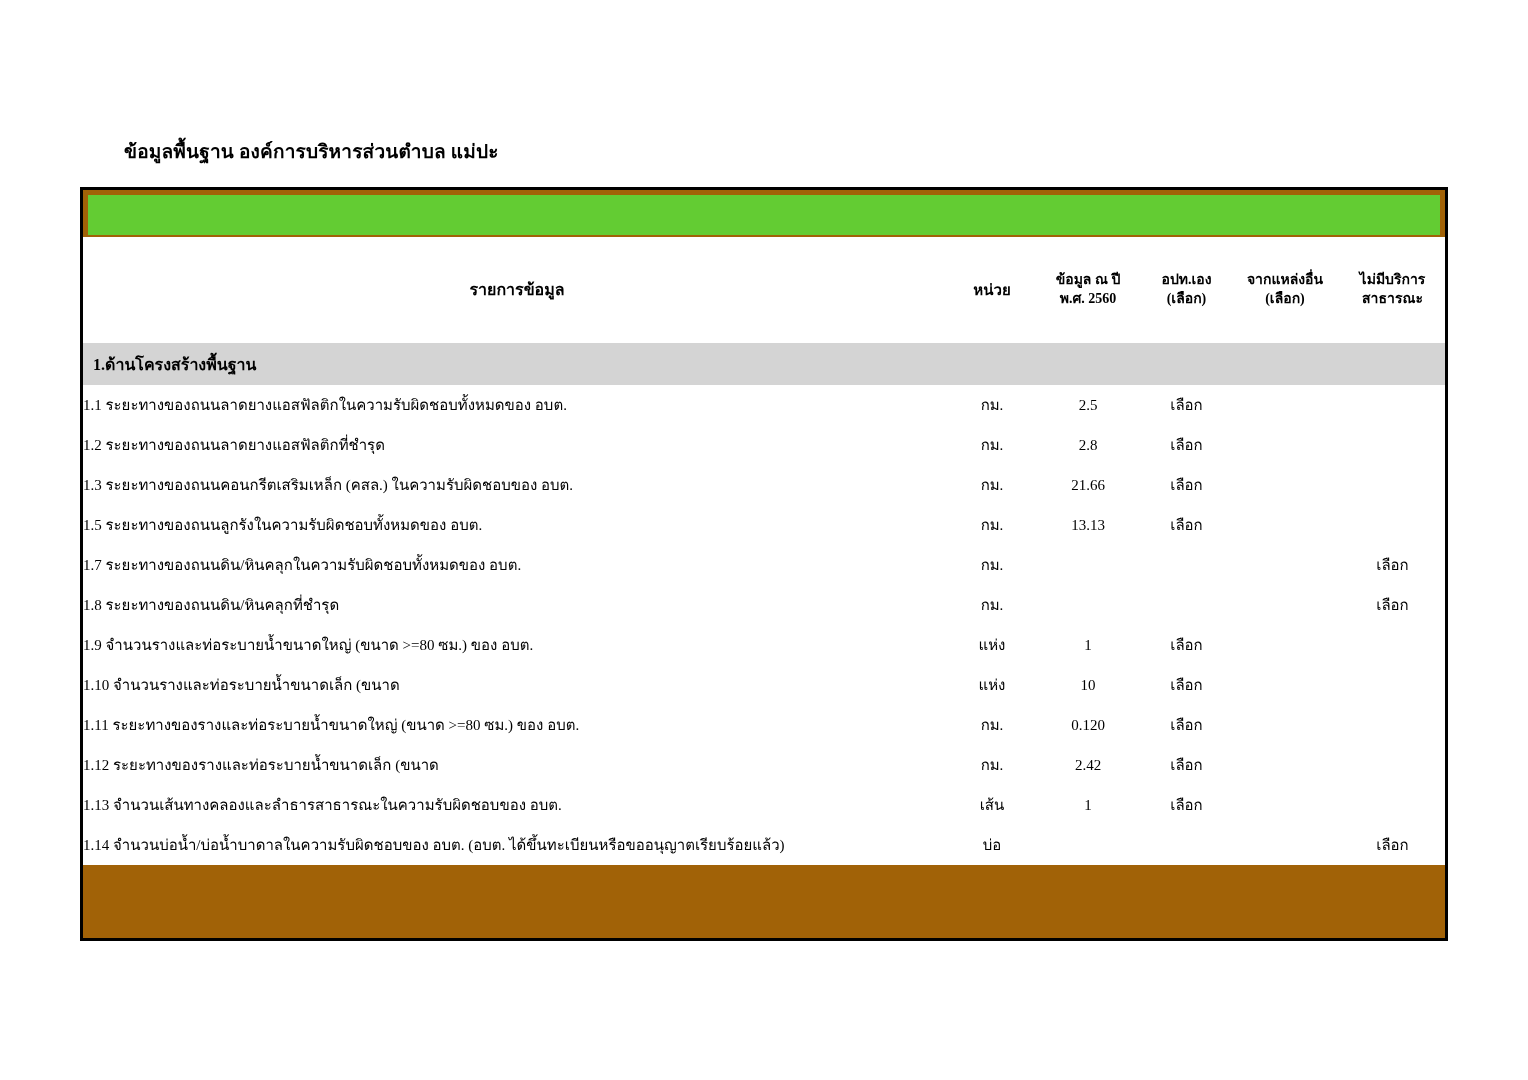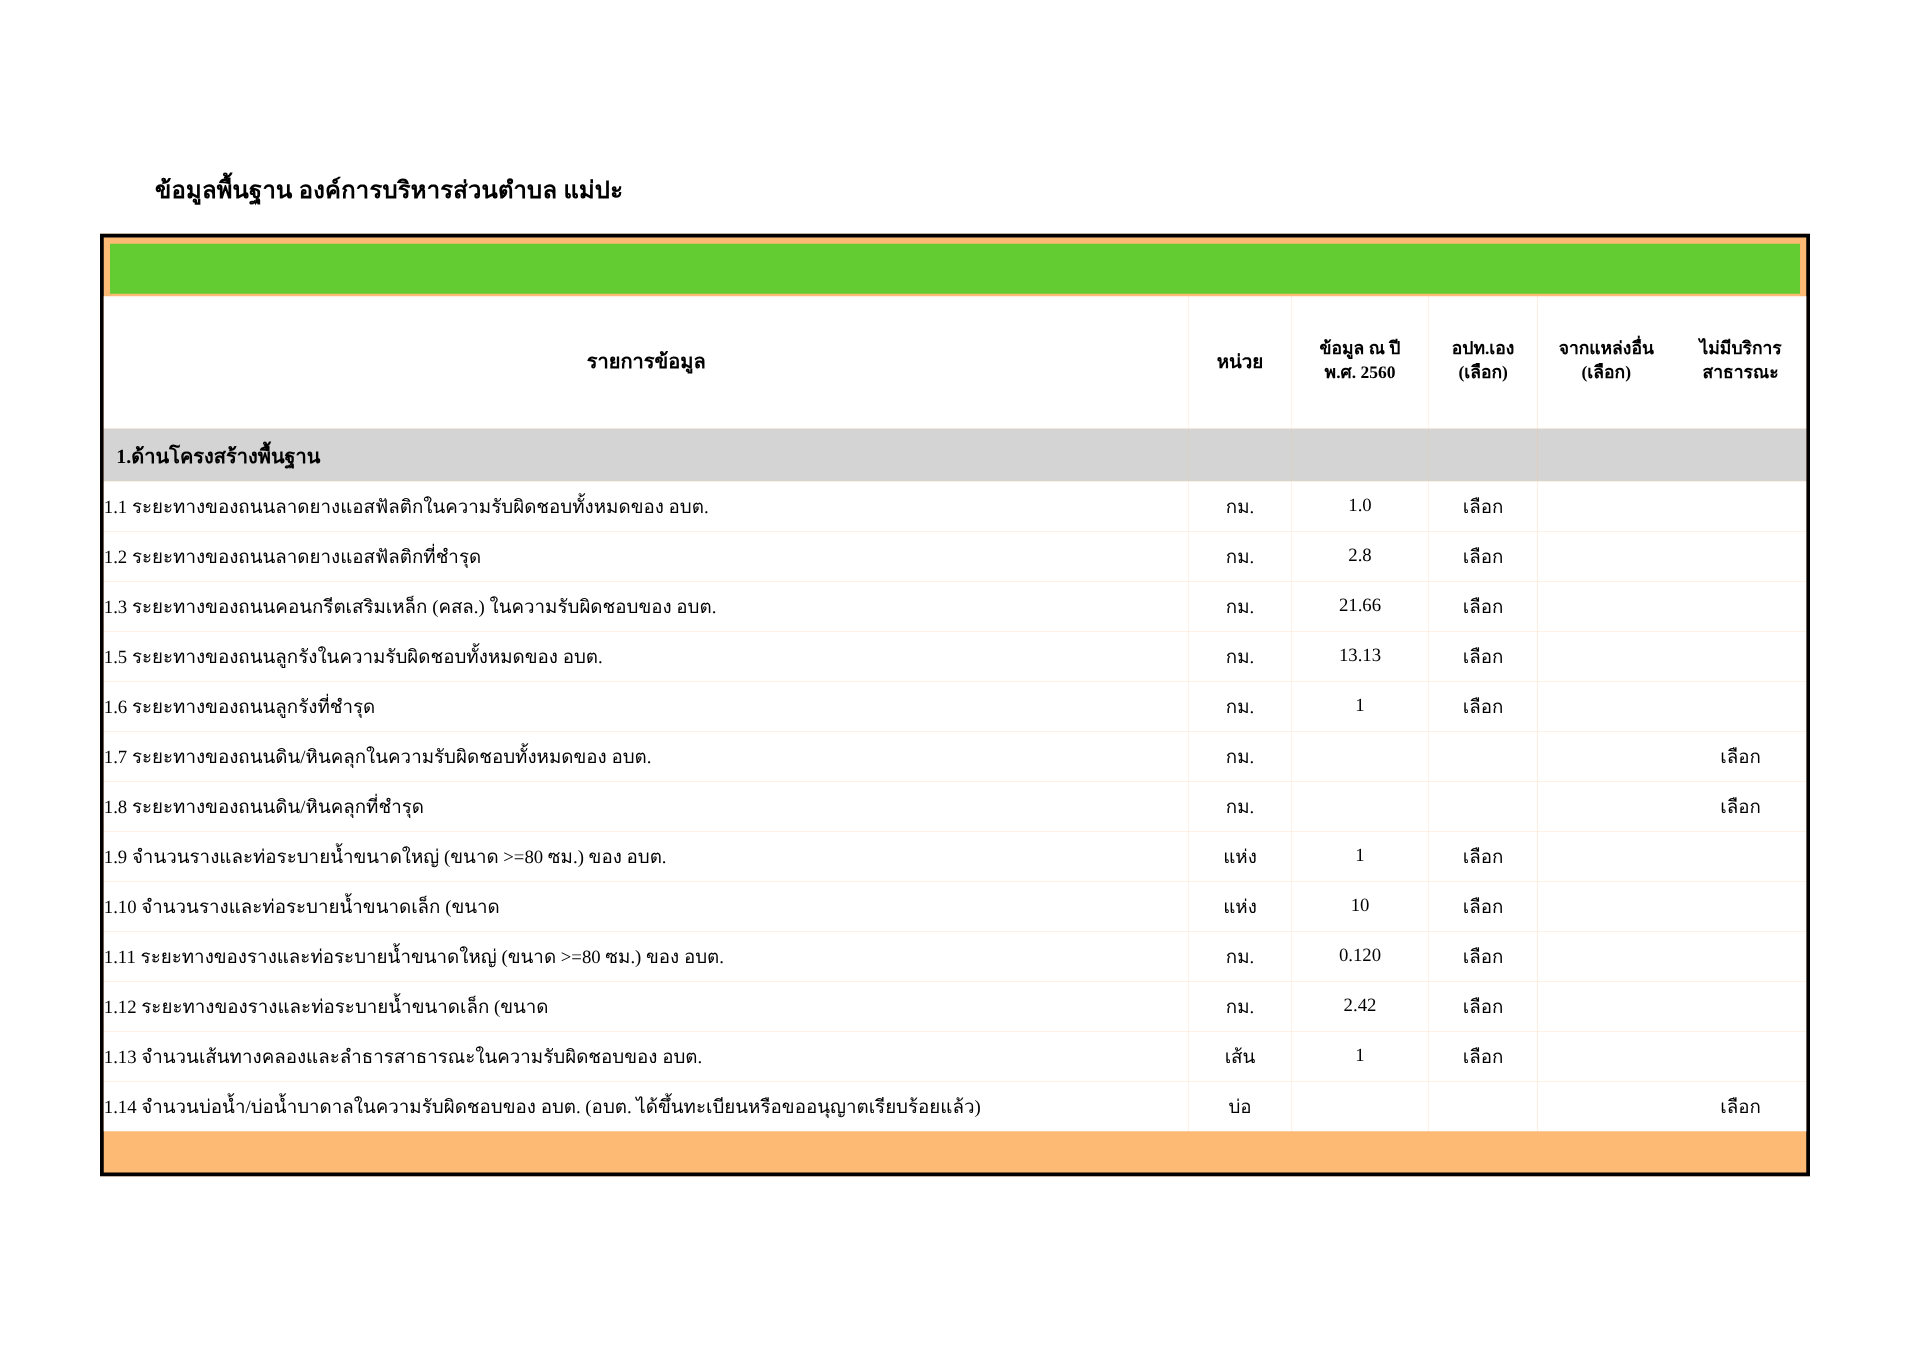--- a/index.html
+++ b/index.html
@@ -27,21 +27,21 @@
   }
 
   .table-frame {
     position: absolute;
     left: 80px;
     top: 187px;
     width: 1368px;
     height: 754px;
     border: 3px solid #000000;
     box-sizing: border-box;
-    background: #fdba74;
+    background: #a16207;
   }
 
   .green-bar {
     position: absolute;
     left: 5px;
     top: 5px;
     width: 1352px;
     height: 40px;
     background: #63cc33;
   }
@@ -178,21 +178,21 @@
           <td class="sec-label">1.ด้านโครงสร้างพื้นฐาน</td>
           <td></td>
           <td></td>
           <td></td>
           <td></td>
           <td></td>
         </tr>
         <tr class="data-row">
           <td class="c-item">1.1 ระยะทางของถนนลาดยางแอสฟัลติกในความรับผิดชอบทั้งหมดของ อบต.</td>
           <td class="c-unit">กม.</td>
-          <td class="c-value num">1.0</td>
+          <td class="c-value num">2.5</td>
           <td class="c-self">เลือก</td>
           <td class="c-other"></td>
           <td class="c-none"></td>
         </tr>
         <tr class="data-row">
           <td class="c-item">1.2 ระยะทางของถนนลาดยางแอสฟัลติกที่ชำรุด</td>
           <td class="c-unit">กม.</td>
           <td class="c-value num">2.8</td>
           <td class="c-self">เลือก</td>
           <td class="c-other"></td>
@@ -203,28 +203,20 @@
           <td class="c-unit">กม.</td>
           <td class="c-value num">21.66</td>
           <td class="c-self">เลือก</td>
           <td class="c-other"></td>
           <td class="c-none"></td>
         </tr>
         <tr class="data-row">
           <td class="c-item">1.5 ระยะทางของถนนลูกรังในความรับผิดชอบทั้งหมดของ อบต.</td>
           <td class="c-unit">กม.</td>
           <td class="c-value num">13.13</td>
-          <td class="c-self">เลือก</td>
-          <td class="c-other"></td>
-          <td class="c-none"></td>
-        </tr>
-        <tr class="data-row">
-          <td class="c-item">1.6 ระยะทางของถนนลูกรังที่ชำรุด</td>
-          <td class="c-unit">กม.</td>
-          <td class="c-value num">1</td>
           <td class="c-self">เลือก</td>
           <td class="c-other"></td>
           <td class="c-none"></td>
         </tr>
         <tr class="data-row">
           <td class="c-item">1.7 ระยะทางของถนนดิน/หินคลุกในความรับผิดชอบทั้งหมดของ อบต.</td>
           <td class="c-unit">กม.</td>
           <td class="c-value num"></td>
           <td class="c-self"></td>
           <td class="c-other"></td>

